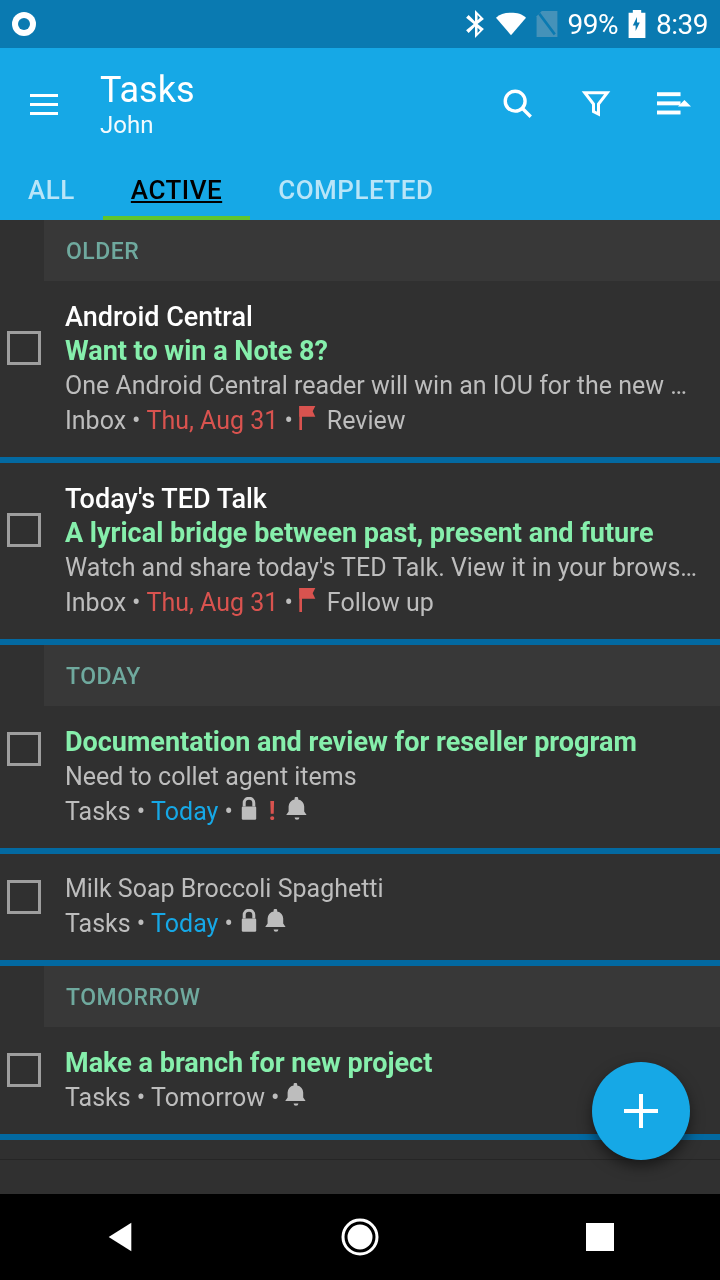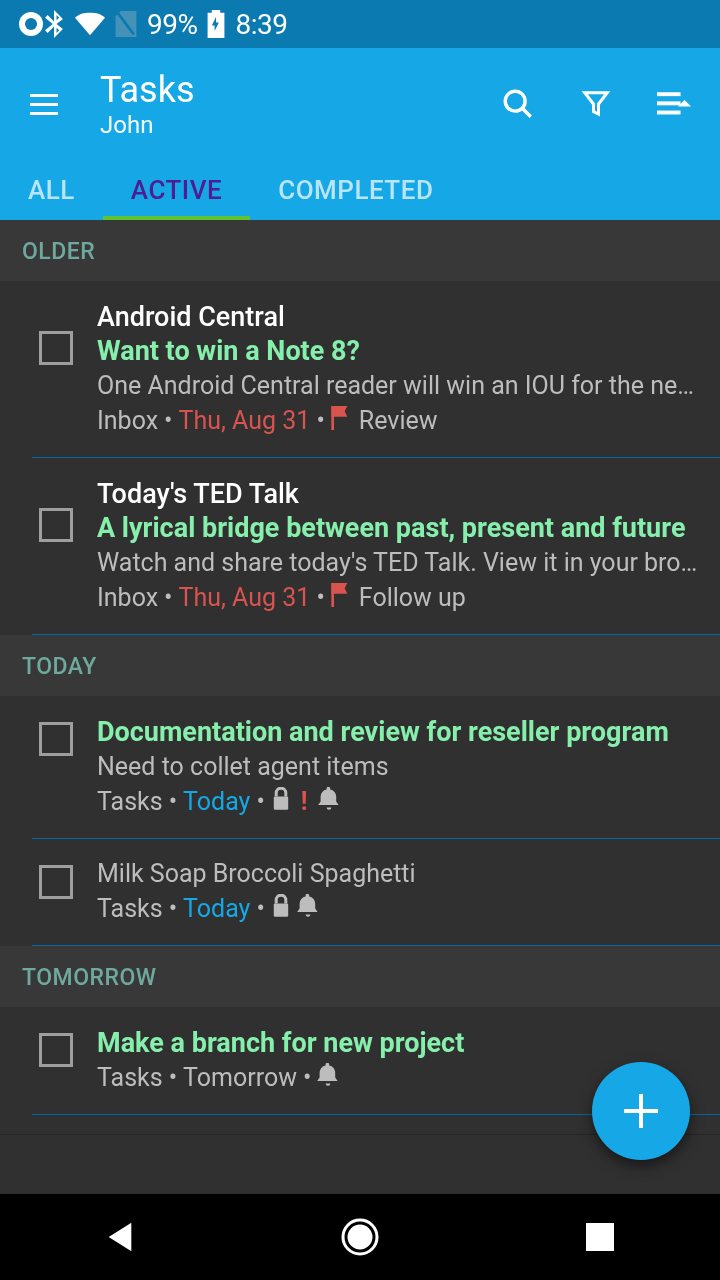--- a/index.html
+++ b/index.html
@@ -1,47 +1,47 @@
 <!DOCTYPE html>
 <html><head>
 <meta charset="utf-8">
 <style>
   * { margin:0; padding:0; box-sizing:border-box; font-family:Roboto,"Helvetica Neue",Arial,sans-serif; }
   html,body { width:720px; height:1280px; background:#000; overflow:hidden; }
   .screen { width:720px; height:1280px; display:flex; flex-direction:column; background:#303030; }
 
   
-  .statusbar { height:48px; background:#0a7ab1; display:flex; align-items:center; justify-content:flex-start; padding:0 19px; color:#fff; font-size:26px; }
+  .statusbar { height:48px; background:#0a7ab1; display:flex; align-items:center; justify-content:space-between; padding:0 12px; color:#fff; font-size:26px; }
   .status-left .circle { width:24px; height:24px; border-radius:50%; background:#fff; display:flex; align-items:center; justify-content:center; }
   .status-left .circle .inner { width:12px; height:12px; border-radius:50%; background:#0a7ab1; }
   .status-right { display:flex; align-items:center; gap:10px; }
   .status-right span { font-size:28px; letter-spacing:-0.5px; }
   .ic { display:inline-flex; align-items:center; justify-content:center; }
 
   
   .appbar { background:#16a8e6; color:#fff; display:flex; flex-direction:column; }
   .appbar-top { display:flex; align-items:center; height:112px; padding:0 12px; }
   .hamburger { width:64px; display:flex; flex-direction:column; gap:6px; align-items:center; justify-content:center; cursor:pointer; }
   .hamburger div { width:28px; height:3px; background:#fff; }
   .title-block { flex:1; padding-left:24px; }
   .app-title { font-size:36px; font-weight:400; }
   .app-sub { font-size:24px; margin-top:0; opacity:0.95; }
   .appbar-actions { display:flex; align-items:center; gap:34px; padding-right:12px; }
   .ic-btn { width:44px; height:44px; display:flex; align-items:center; justify-content:center; cursor:pointer; }
 
   
   .tabs { display:flex; height:60px; align-items:center; }
   .tab { padding:0 28px; height:100%; display:flex; align-items:center; font-size:26px; font-weight:500; letter-spacing:0.5px; color:rgba(255,255,255,0.7); cursor:pointer; position:relative;text-align:right; }
-  .tab.active { color:#4c1d95; }
+  .tab.active { color:#000000;text-decoration:underline; }
   .tab.active::after { content:""; position:absolute; left:0; right:0; bottom:0; height:4px; background:#5fc42f; }
 
   
   .content { flex:1; overflow-y:auto; background:#303030; }
-  .section-header { padding:18px 22px 16px; font-size:23px; font-weight:500; color:#6fa99e; background:#383838; letter-spacing:0.5px; }
-  .task { display:flex; padding:20px 20px 22px 7px; border-bottom:1px solid #0369a1;margin-left:32px; }
+  .section-header { padding:18px 22px 16px; font-size:23px; font-weight:500; color:#6fa99e; background:#383838; letter-spacing:0.5px;margin-left:44px; }
+  .task { display:flex; padding:20px 20px 22px 7px; border-bottom:6px solid #0369a1; }
   .checkbox { width:34px; height:34px; min-width:34px; border:3px solid #9e9e9e; margin-top:30px; margin-right:24px; cursor:pointer; }
   .checkbox.top { margin-top:6px; }
   .task-body { flex:1; min-width:0; }
   .task-sender { font-size:27px; color:#fff; font-weight:500; margin-bottom:2px; }
   .task-title { font-size:27px; color:#86efac; font-weight:700; margin-bottom:4px; }
   .task-prev { font-size:25px; color:#bdbdbd; margin-bottom:6px; white-space:nowrap; overflow:hidden; text-overflow:ellipsis; }
   .task-meta { font-size:25px; color:#bdbdbd; display:flex; flex-wrap:wrap; gap:6px; }
   .meta-date { color:#d9534f; }
   .meta-today { color:#16a8e6; }
   .dot { color:#bdbdbd; }

